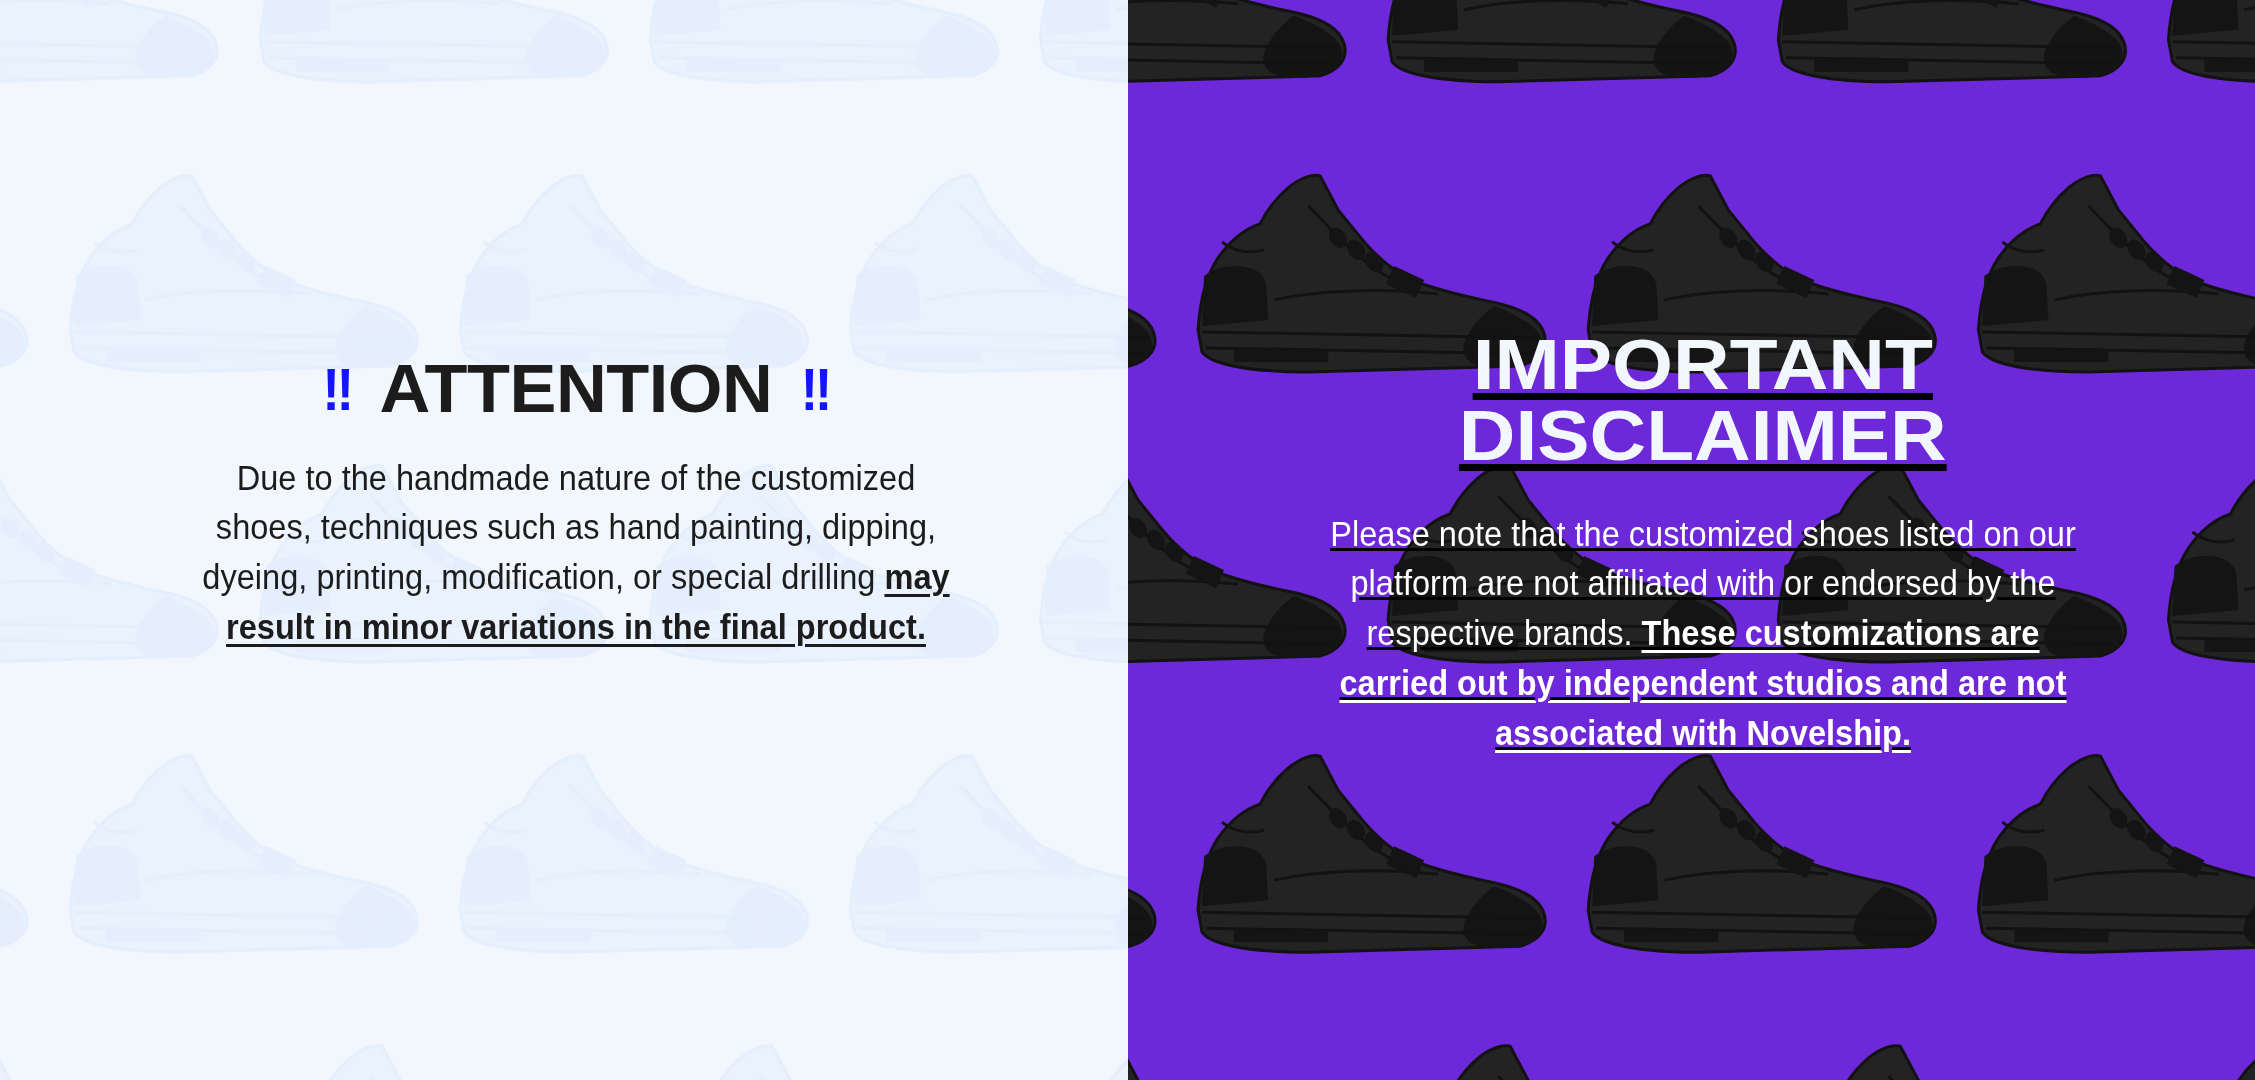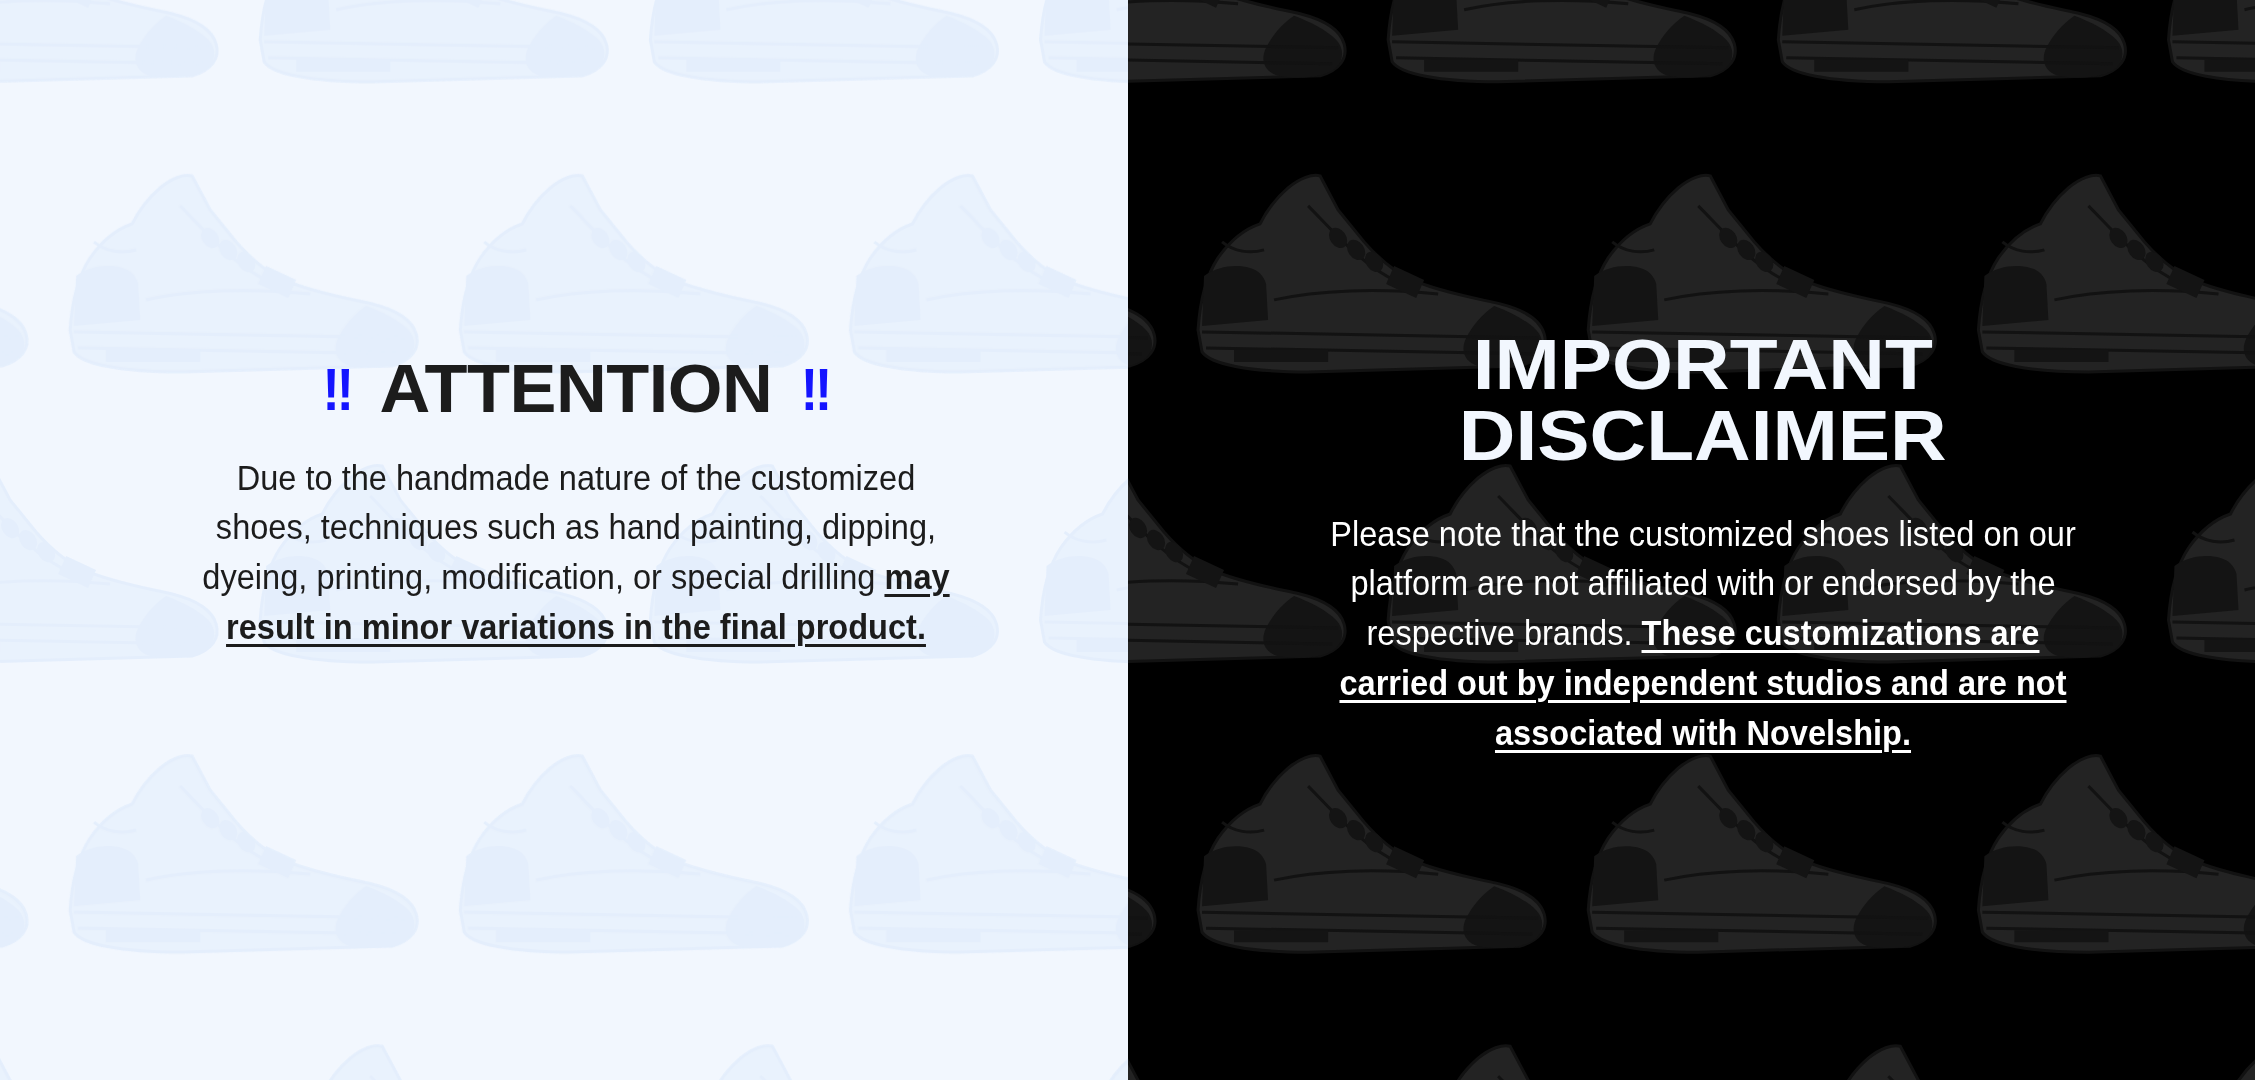--- a/index.html
+++ b/index.html
@@ -19,21 +19,21 @@
     width:1127.5px;
     height:1080px;
     overflow:hidden;
     display:flex;
     flex-direction:column;
     align-items:center;
     justify-content:flex-start;
   }
 
   .panel-left  { background:#f2f7fe; }
-  .panel-right { background:#000000; }
+  .panel-right { background:#6d28d9;text-decoration:underline; }
 
   
   .pattern {
     position:absolute;
     inset:0;
     pointer-events:none;
   }
   .pattern svg { display:block; width:100%; height:100%; }
 
   

